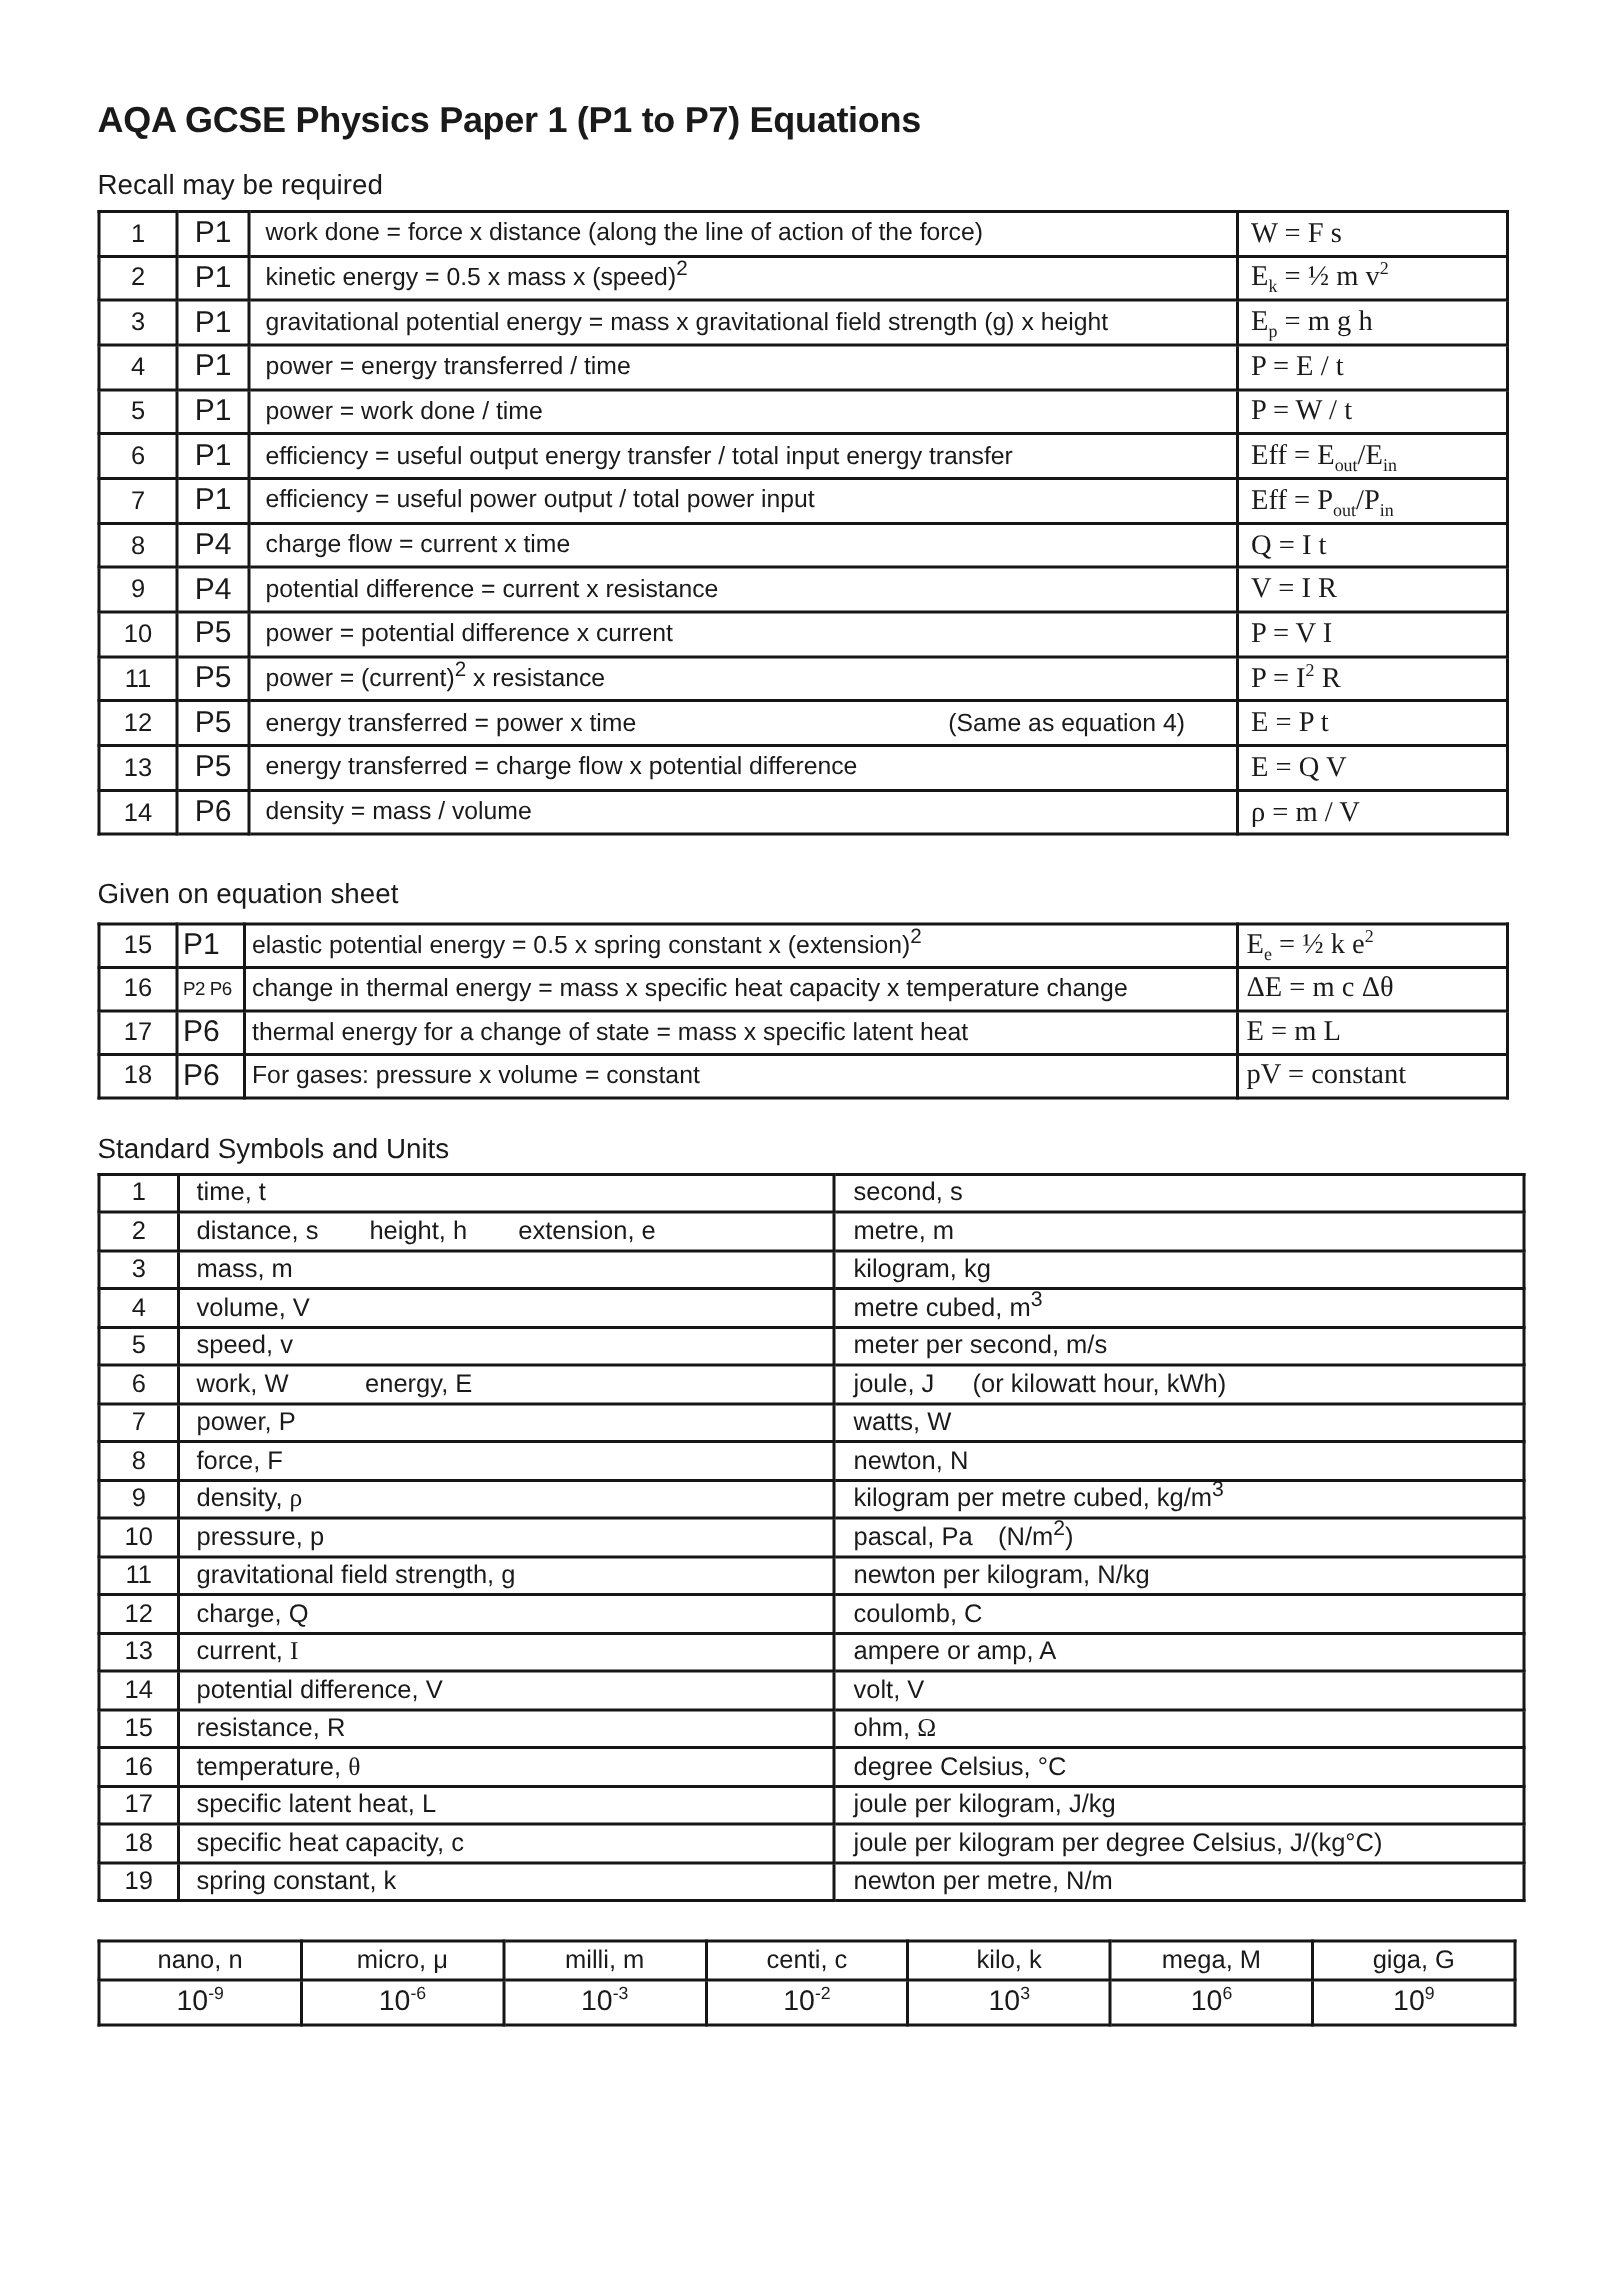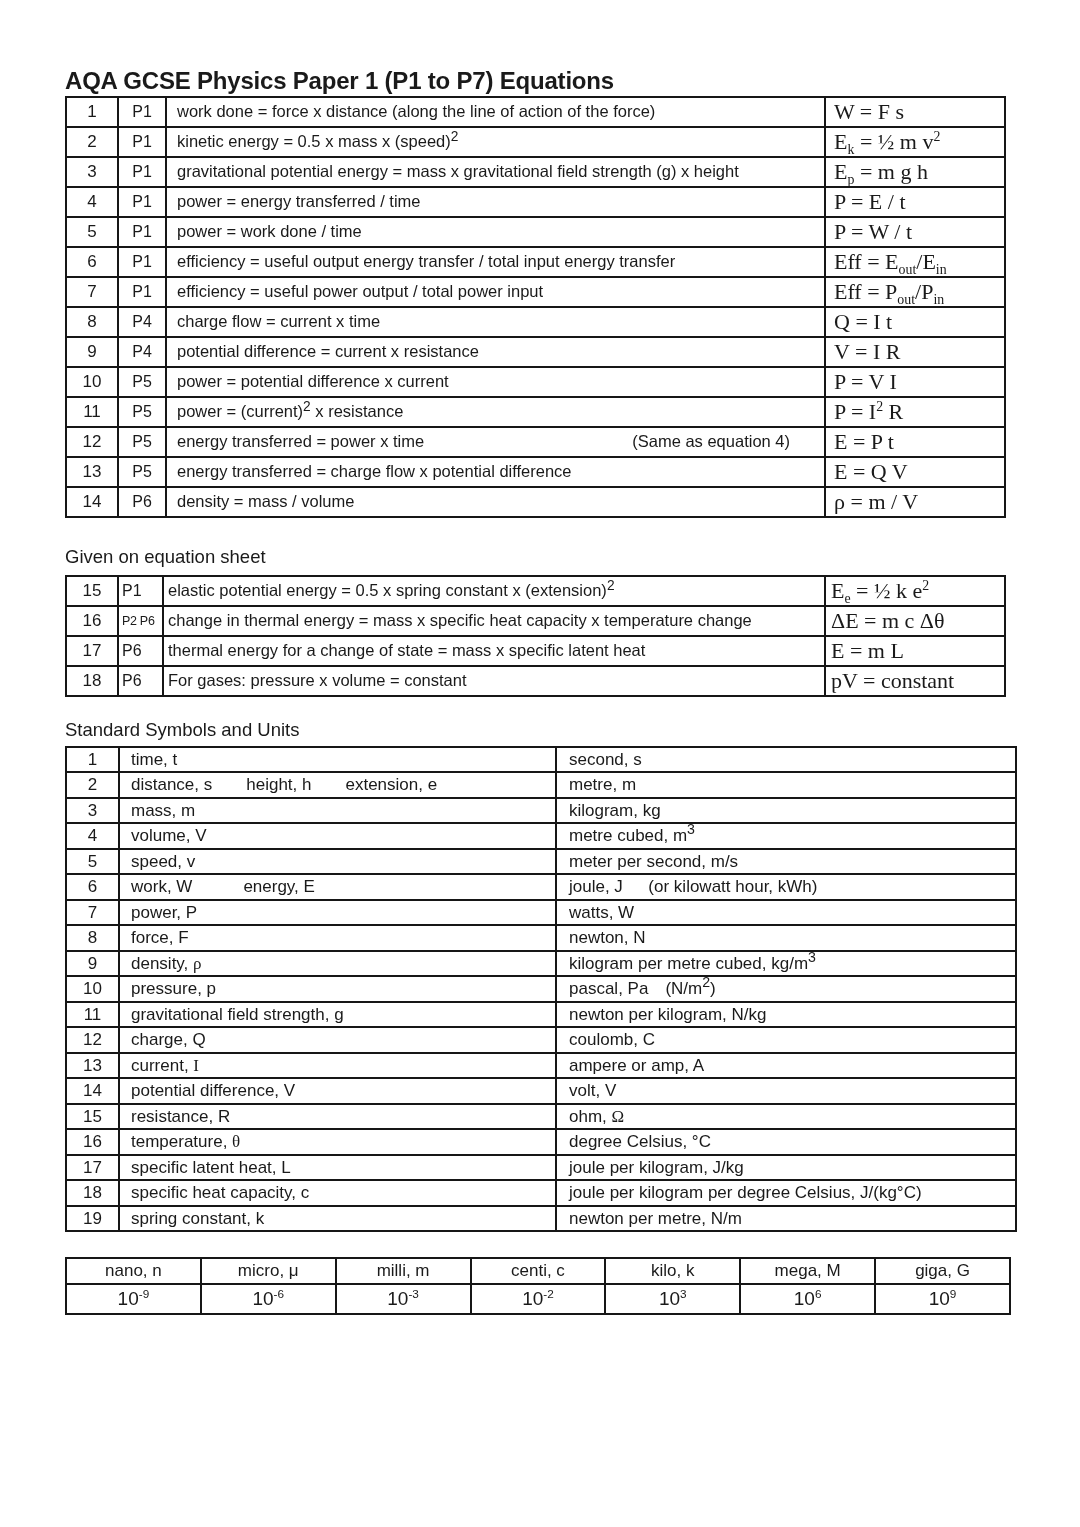--- a/index.html
+++ b/index.html
@@ -43,32 +43,32 @@
     white-space: nowrap;
   }
 
   
   .t-recall { width: 939px; }
   .t-recall td { height: 29.7px; }
   .t-given  { width: 939px; }
   .t-given td { height: 29px; }
 
   .c-num   { text-align: center; font-size: 17px; }
-  .c-paper { text-align: center; font-size: 16px; }
+  .c-paper { text-align: center; font-size: 20px; }
   .t-given .c-paper { text-align: left; padding-left: 3px; }
   .c-paper.small { font-size: 12.5px; letter-spacing: -0.3px; }
 
   .c-eq { font-size: 16.5px; padding-left: 10px; padding-right: 16px; }
   .t-given .c-eq { padding-left: 4px; }
   .c-eq .cell-flex { display: flex; align-items: center; width: 100%; }
   .eq-note { margin-left: auto; padding-right: 18px; }
 
   .c-formula {
     font-family: "Liberation Serif", serif;
-    font-size: 22px;
+    font-size: 19px;
     padding-left: 8px;
   }
   .t-given .c-formula { padding-left: 5px; border-radius: 14px; }
   .c-formula sub { font-size: 63%; }
   .c-formula sup { font-size: 63%; }
   sup { line-height: 0; }
   sub { line-height: 0; }
 
   
   .t-symbols { width: 950px; }
@@ -84,20 +84,21 @@
   .t-prefix .row-value td { height: 30px; font-size: 19px; }
   .t-prefix .row-value sup { font-size: 62%; }
 </style>
 </head>
 <body>
 
 <div class="page">
 
   <h1 class="title">AQA GCSE Physics Paper 1 (P1 to P7) Equations</h1>
 
+  <div class="section-heading h-recall">Recall may be required</div>
   <table class="sheet t-recall">
     <colgroup>
         <col style="width:52px">
         <col style="width:48px">
         <col style="width:659px">
         <col style="width:180px">
       </colgroup>
     <tbody id="recall-body">
         <tr>
           <td class="c-num">1</td>

